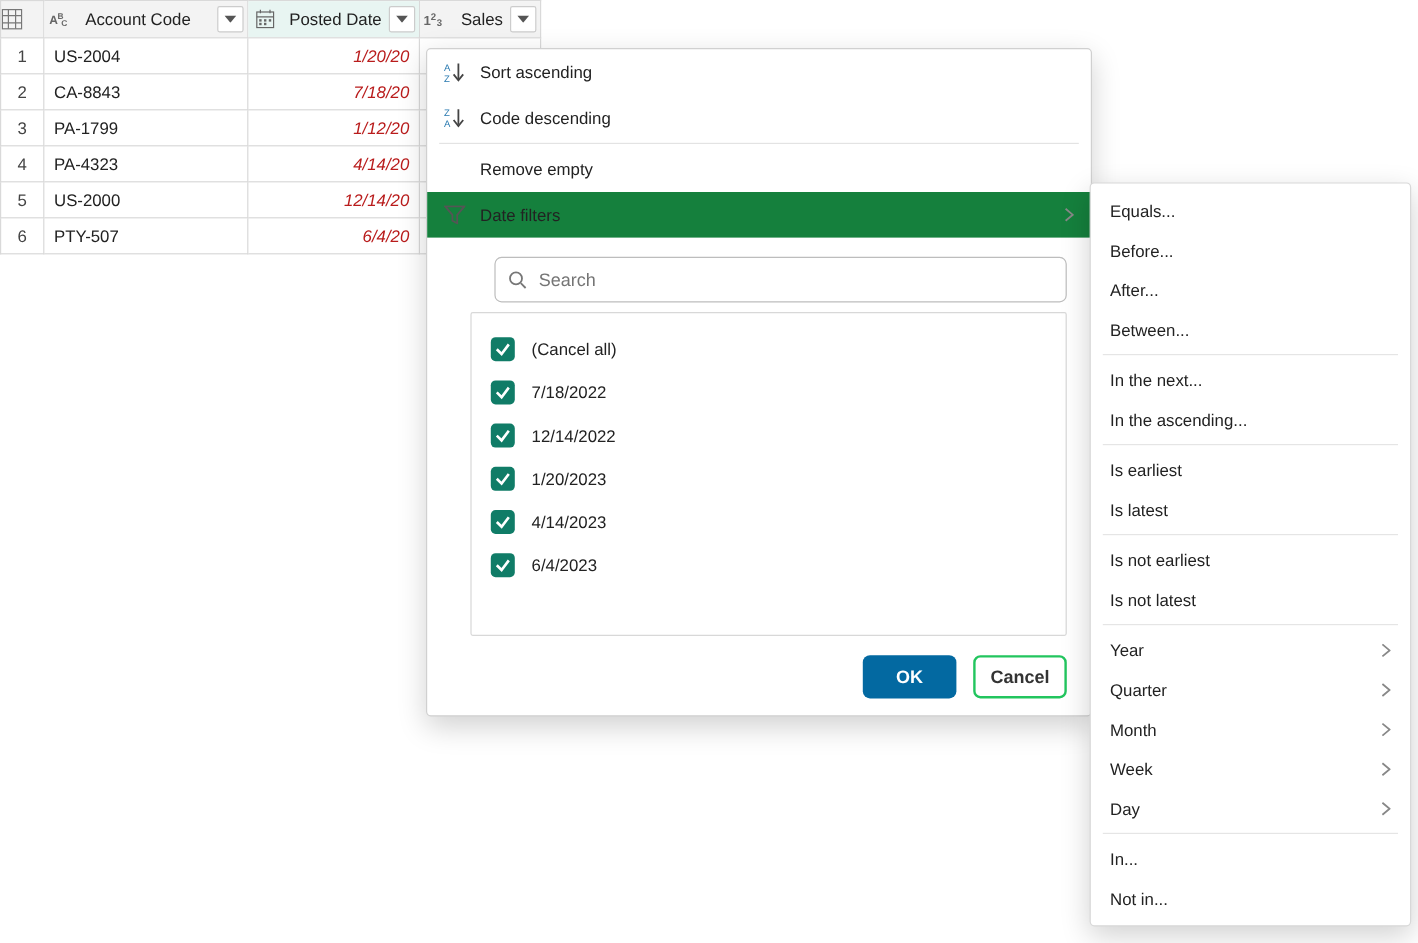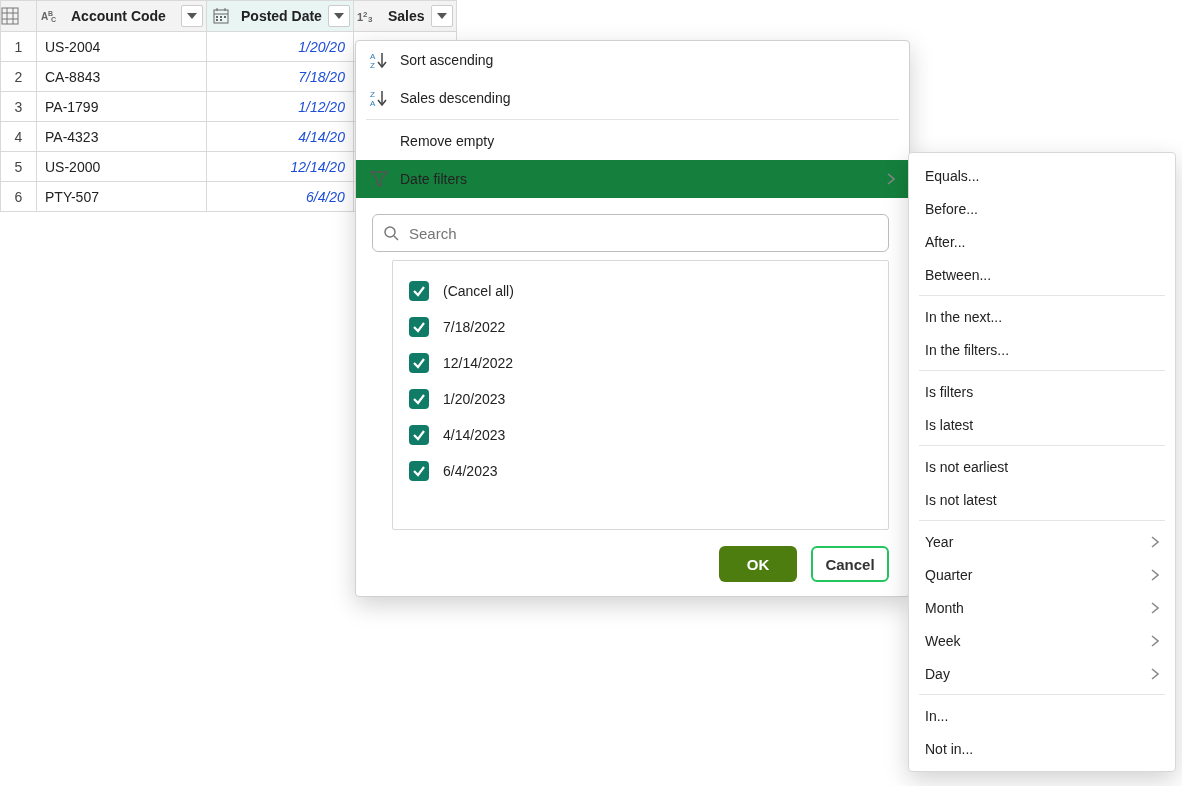--- a/index.html
+++ b/index.html
@@ -37,33 +37,33 @@
   }
   .type-icon-box {
     display:flex; align-items:center; justify-content:center;
     width:28px; height:30px;
     color:#666;
     font-size:12px;
   }
   .col-label {
     flex:1;
     padding: 0 6px;
-    font-weight:700;
+    font-weight:400;
   }
   .drop-btn {
     width:22px; height:22px;
     margin-right:3px;
     border:1px solid #ccc;
     border-radius:2px;
     display:flex;align-items:center;justify-content:center;
     background:#fff;
     cursor:pointer;
   }
   .col-posted { background:#e8f5f2; }
-  .td-date { text-align:right; font-style:italic; color:#1d4ed8; padding-right:8px;margin-top:10px;}
+  .td-date { text-align:right; font-style:italic; color:#b91c1c; padding-right:8px;margin-top:10px;}
   .td-account { padding-left:8px; }
 
   .menu {
     position:absolute;
     top:40px; left:355px;
     width:555px;
     background:#fff;
     border:1px solid #d0d0d0;
     border-radius:4px;
     box-shadow:0 8px 24px rgba(0,0,0,0.18);
@@ -78,21 +78,21 @@
   .menu-item.highlight { background:#15803d; }
   .menu-icon-slot {
     width:30px; display:flex; align-items:center; justify-content:flex-start;
     color:#555;
   }
   .menu-text { flex:1; }
   .menu-arrow { color:#888; }
   .menu-divider { height:1px; background:#e3e3e3; margin: 2px 10px; }
 
   .search-box {
-    margin: 16px 20px 8px 16px;
+    margin: 16px 20px 8px 56px;
     border:1px solid #bdbdbd;
     border-radius:6px;
     height:38px;
     display:flex; align-items:center;
     padding:0 10px;
     color:#777;
   }
   .search-box input {
     border:none; outline:none; flex:1; font-size:15px; color:#333; background:transparent;
   }
@@ -118,21 +118,21 @@
     display:flex; justify-content:flex-end; gap:14px;
     padding: 16px 20px 0 20px;
   }
   .btn {
     min-width:78px; height:36px;
     border-radius:6px;
     font-size:15px; font-weight:600;
     display:flex;align-items:center;justify-content:center;
     cursor:pointer;
   }
-  .btn-primary { background:#4d7c0f; color:#fff; border:none;}
+  .btn-primary { background:#0369a1; color:#fff; border:none;}
   .btn-secondary { background:#fff; border:2px solid #22c55e; color:#333; }
 
   .submenu {
     position:absolute;
     top:152px; left:908px;
     width:268px;
     background:#fff;
     border:1px solid #d8d8d8;
     border-radius:4px;
     box-shadow:0 8px 24px rgba(0,0,0,0.18);
@@ -282,21 +282,21 @@
   </div>
   <div class="menu-item">
     <span class="menu-icon-slot">
       <svg width="20" height="18" viewBox="0 0 20 18">
         <text x="0" y="8" font-size="8" fill="#2a7ab0">Z</text>
         <text x="0" y="17" font-size="8" fill="#2a7ab0">A</text>
         <line x1="12" y1="2" x2="12" y2="15" stroke="#444" stroke-width="1.5"></line>
         <path d="M8 11 L12 16 L16 11" fill="none" stroke="#444" stroke-width="1.5"></path>
       </svg>
     </span>
-    <span class="menu-text">Sales descending</span>
+    <span class="menu-text">Code descending</span>
   </div>
   <div class="menu-divider"></div>
   <div class="menu-item">
     <span class="menu-icon-slot"></span>
     <span class="menu-text">Remove empty</span>
   </div>
   <div class="menu-item highlight">
     <span class="menu-icon-slot">
       <svg width="18" height="16" viewBox="0 0 18 16">
         <path d="M1 1 L17 1 L11 8 L11 15 L7 13 L7 8 Z" fill="none" stroke="#555" stroke-width="1.5"></path>
@@ -387,25 +387,25 @@
       <span>After...</span>
     </div>
   <div class="submenu-item">
       <span>Between...</span>
     </div>
   <div class="submenu-divider"></div>
   <div class="submenu-item">
       <span>In the next...</span>
     </div>
   <div class="submenu-item">
-      <span>In the filters...</span>
+      <span>In the ascending...</span>
     </div>
   <div class="submenu-divider"></div>
   <div class="submenu-item">
-      <span>Is filters</span>
+      <span>Is earliest</span>
     </div>
   <div class="submenu-item">
       <span>Is latest</span>
     </div>
   <div class="submenu-divider"></div>
   <div class="submenu-item">
       <span>Is not earliest</span>
     </div>
   <div class="submenu-item">
       <span>Is not latest</span>

